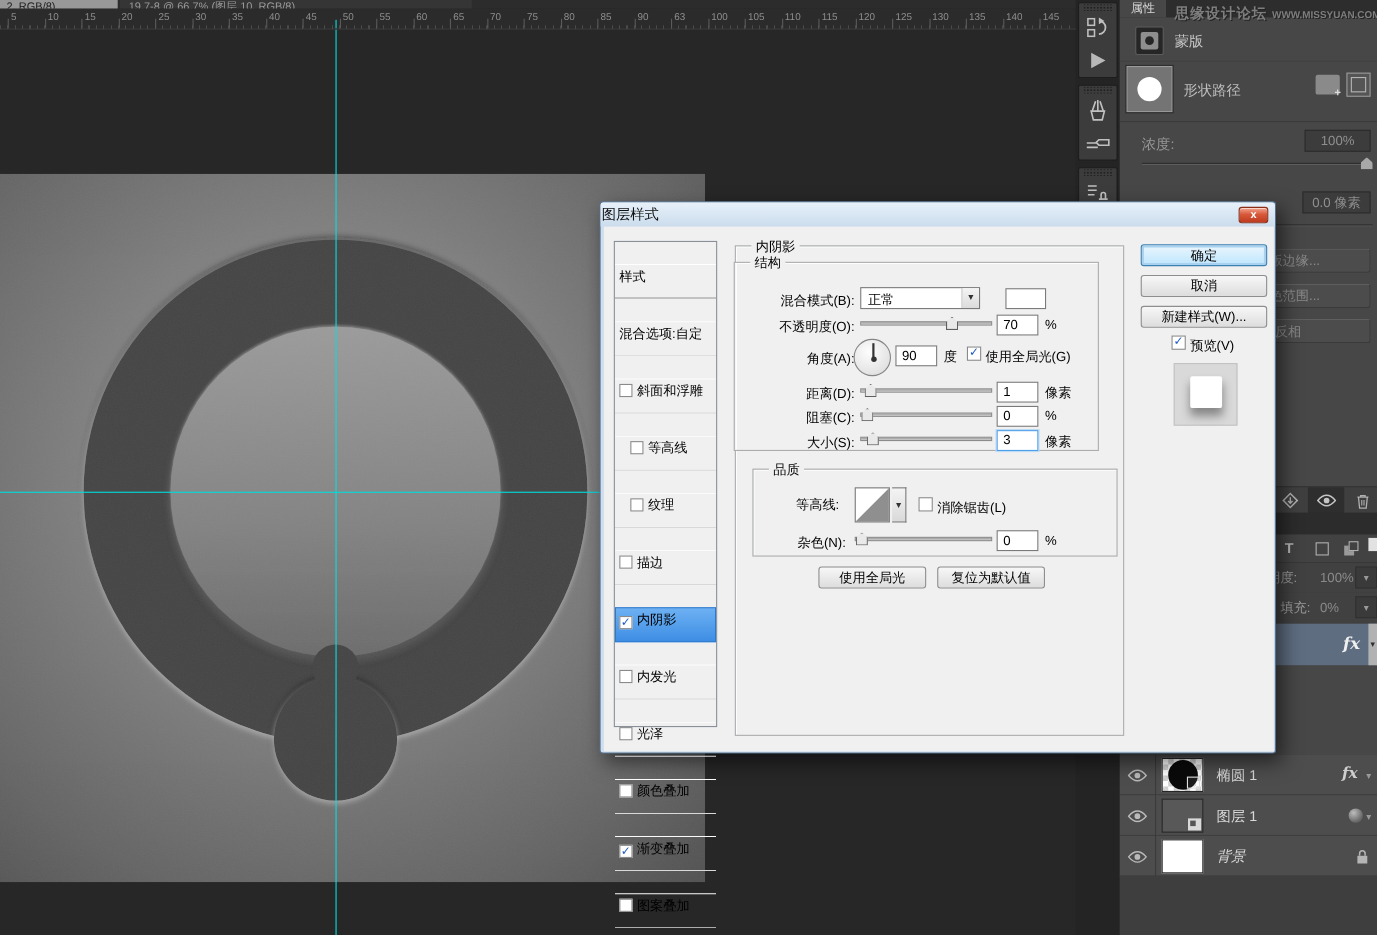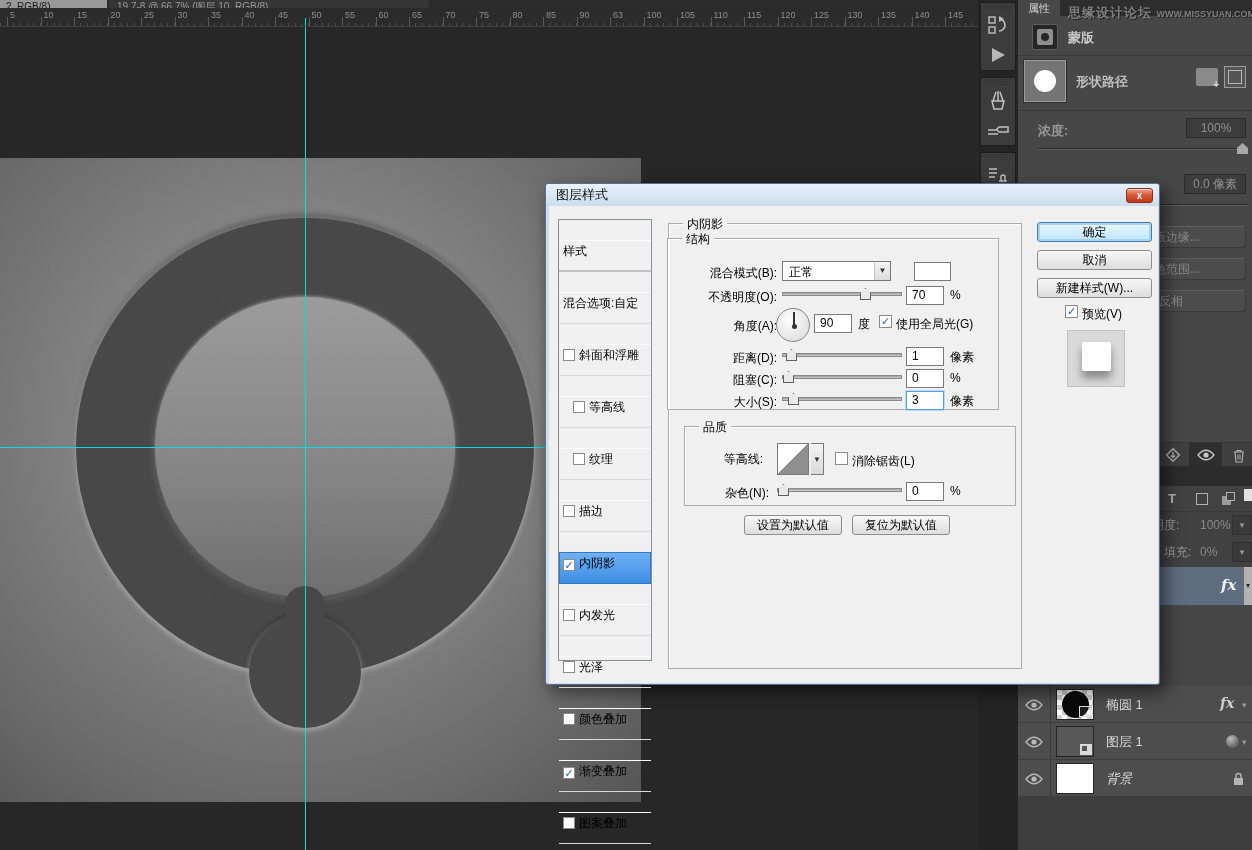--- a/index.html
+++ b/index.html
@@ -44,21 +44,21 @@
                font-size:11px; line-height:16px; }
   .watermark { position:absolute; left:50px; top:3px; white-space:nowrap; color:#7e7e7e; z-index:3;
                font-weight:bold; text-shadow:1px 1px 0 #242424; }
   .watermark .cn { font-size:13px; letter-spacing:1px; }
   .watermark .en { font-size:9px; letter-spacing:0; }
   .props-body { position:absolute; left:0; top:16px; width:234px; height:450px; background:#474747; }
   .mask-icon { position:absolute; left:14px; top:8px; width:26px; height:26px; background:#262626;
                border:1px solid #5c5c5c; border-radius:2px; }
   .mask-icon .sq { position:absolute; left:4px; top:4px; width:16px; height:16px; background:#8e8e8e; border-radius:2px; }
   .mask-icon .dot { position:absolute; left:8px; top:8px; width:8px; height:8px; background:#262626; border-radius:50%; }
-  .prop-label { color:#c7c7c7; font-size:13px;font-weight:bold; }
+  .prop-label { color:#c7c7c7; font-size:13px; }
   .sep { position:absolute; left:0; width:234px; height:1px; background:#575757; border-bottom:1px solid #3a3a3a; }
   .shape-thumb { position:absolute; left:6px; top:44px; width:42px; height:42px; background:#747474;
                  border:1px solid #9c9c9c; outline:1px solid #2e2e2e; }
   .shape-thumb .circ { position:absolute; left:9px; top:9px; width:22px; height:22px; background:#fff; border-radius:50%; }
   .vec-icon1 { position:absolute; left:178px; top:52px; width:22px; height:18px; background:#8a8a8a; border-radius:2px; }
   .vec-icon1:after { content:"+"; position:absolute; right:-1px; bottom:-4px; color:#ddd; font-size:10px; font-weight:bold; }
   .vec-icon2 { position:absolute; left:206px; top:50px; width:22px; height:22px; background:#555;
                border:1px solid #9a9a9a; }
   .vec-icon2 .in { position:absolute; left:3px; top:3px; right:3px; bottom:3px; border:1px solid #b5b5b5; }
   .pvalue { position:absolute; height:20px; background:#3c3c3c; border:1px solid #2b2b2b; color:#8f8f8f;
@@ -113,21 +113,21 @@
   .layer-row .fx { position:absolute; left:202px; top:9px; color:#cfcfcf; font-size:14px; }
   .layer-row .chev { position:absolute; left:224px; top:14px; color:#999; font-size:9px; }
   .ball { position:absolute; left:208px; top:12px; width:13px; height:13px; border-radius:50%;
           background:radial-gradient(circle at 35% 30%,#cfcfcf,#6a6a6a 70%); opacity:.85; }
   .panel-rest { position:absolute; left:0; top:796px; width:234px; height:54px; background:#3e3e3e; }
 
   
   .dialog { position:absolute; left:545px; top:183px; width:615px; height:502px; background:#cfdeee;
             border:1px solid #57718c; border-radius:3px; box-shadow:5px 7px 18px rgba(0,0,0,.55); z-index:10; }
   .dlg-title { position:absolute; left:0; top:0; width:100%; height:22px; border-radius:3px 3px 0 0;
-               background:linear-gradient(#e7f1fa,#cbdcec); color:#111; font-size:13px; line-height:22px; padding-left:10px; }
+               background:linear-gradient(#e7f1fa,#cbdcec); color:#111; font-size:13px; line-height:22px; padding-left:1px; }
   .dlg-close { position:absolute; right:6px; top:4px; width:27px; height:15px; border:1px solid #8c2e17; border-radius:3px;
                background:linear-gradient(#f4a793,#d8593a 45%,#bf3a1e); color:#fff; font-size:10px; font-weight:bold;
                text-align:center; line-height:13px; box-shadow:inset 0 1px 0 rgba(255,255,255,.55); }
   .dlg-body { position:absolute; left:3px; top:22px; width:609px; height:477px; background:#f0f0f0; }
 
   .style-list { position:absolute; left:9px; top:13px; width:94px; height:442px; border:1px solid #898f98; background:#f0f0f0; }
   .sl-row { position:relative; height:32px; line-height:22px; font-size:12px; color:#000; padding-left:4px;
             box-shadow:inset 0 -1px 0 #d9d9d9, inset 0 1px 0 #fbfbfb; white-space:nowrap; overflow:hidden;margin-top:20px; }
   .sl-row.hdr { box-shadow:inset 0 -2px 0 #c2c2c2, inset 0 1px 0 #fff; }
   .sl-row.ind { padding-left:14px; }
@@ -547,21 +547,21 @@
       <div class="dchk" style="left:286px;top:246px"></div>
       <div class="dchk-label" style="left:303px;top:247px">消除锯齿(L)</div>
 
       <div class="ctl-label" style="left:118px;top:279px;width:102px">杂色(N):</div>
       <div class="dslider" style="left:228px;top:282px;width:125px">
         <div class="dhandle" style="left:0px"></div>
       </div>
       <div class="vbox" style="left:357px;top:276px">0</div>
       <div class="unit" style="left:401px;top:278px">%</div>
 
-      <div class="dlgbtn" style="left:195px;top:309px;width:98px">设置为默认值</div>
+      <div class="dlgbtn" style="left:195px;top:309px;width:98px">使用全局光</div>
       <div class="dlgbtn" style="left:303px;top:309px;width:98px">复位为默认值</div>
 
       <div class="dlgbtn primary" style="left:488px;top:16px;width:115px">确定</div>
       <div class="dlgbtn" style="left:488px;top:44px;width:115px">取消</div>
       <div class="dlgbtn" style="left:488px;top:72px;width:115px">新建样式(W)...</div>
       <div class="dchk" style="left:516px;top:99px">✓</div>
       <div class="dchk-label" style="left:533px;top:100px">预览(V)</div>
       <div class="preview-box">
           <div class="sq"></div>
         </div>

